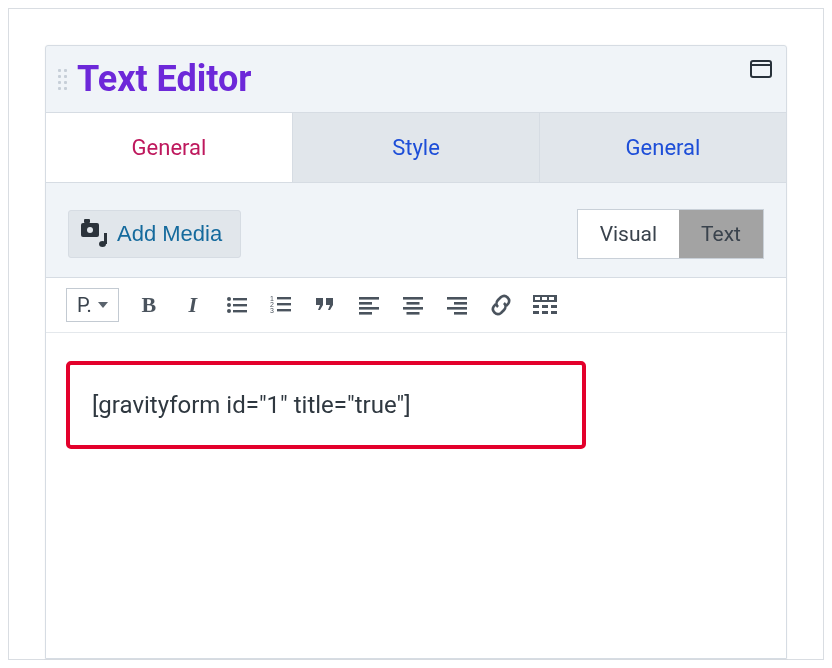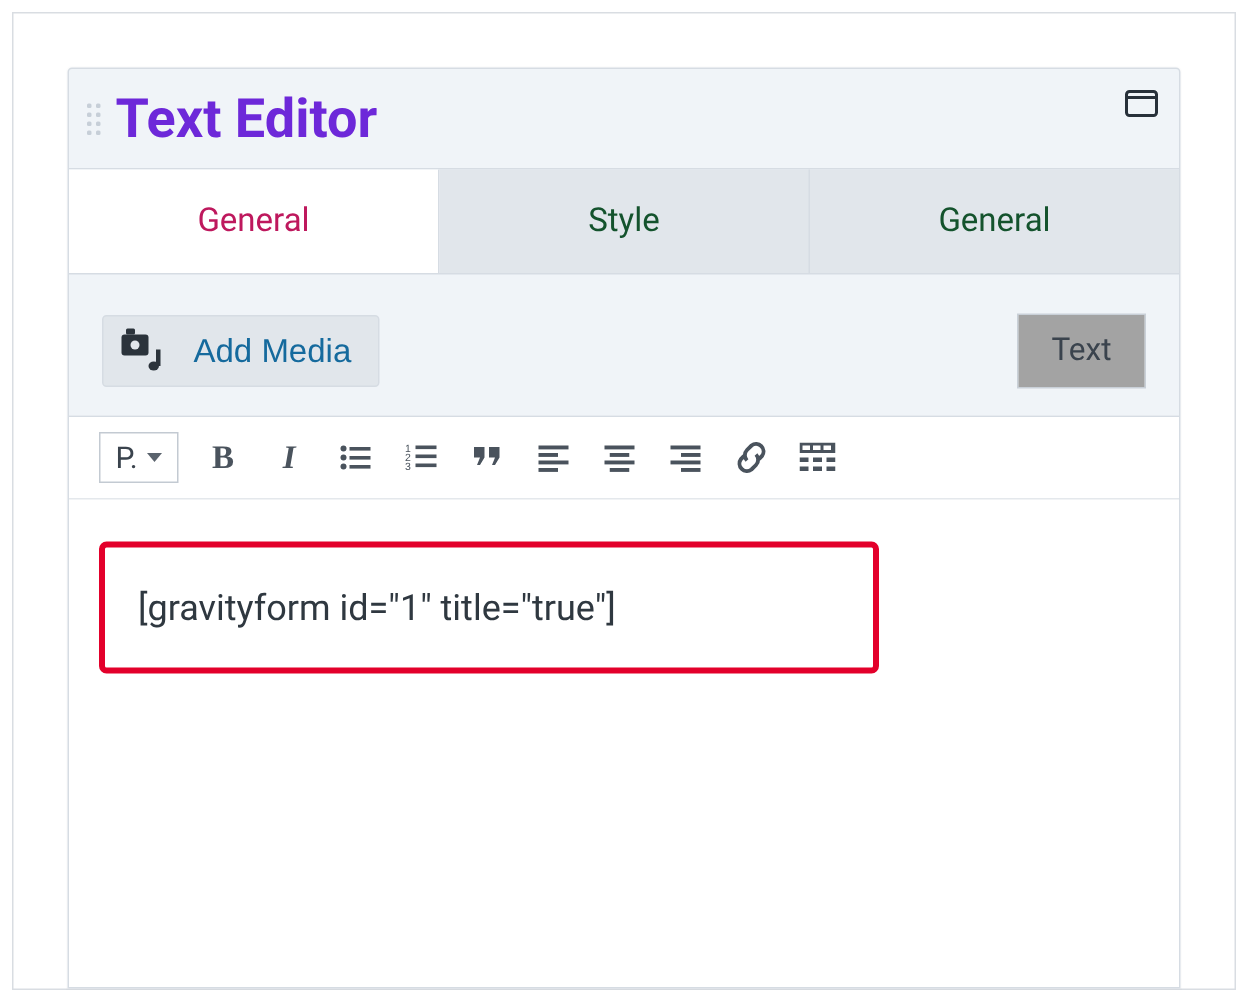--- a/index.html
+++ b/index.html
@@ -69,40 +69,40 @@
     .tabs {
       display: flex;
       border-top: 1px solid #d6dce3;
       border-bottom: 1px solid #d6dce3;
     }
     .tab {
       flex: 1;
       text-align: center;
       padding: 22px 0;
       font-size: 22px;
-      color: #14532d;
+      color: #1d4ed8;
       background: #e1e6eb;
       cursor: pointer;
       border-right: 1px solid #d6dce3;
     }
     .tab:last-child { border-right: none; }
     .tab.active {
       background: #fff;
       color: #be185d;
     }
     .tool-row {
       display: flex;
       align-items: center;
       justify-content: space-between;
       padding: 26px 22px 18px 22px;
     }
     .add-media {
       display: inline-flex;
       align-items: center;
-      gap: 22px;
+      gap: 10px;
       background: #e1e6eb;
       border: 1px solid #d6dce3;
       padding: 10px 18px 10px 12px;
       font-size: 22px;
       color: #156a9d;
       border-radius: 3px;
       cursor: pointer;
     }
     .media-icon {
       width: 26px; height: 22px; position: relative;
@@ -233,20 +233,21 @@
 
     <div class="tool-row">
       <button class="add-media">
         <span class="media-icon">
           <span class="cam"></span>
             <span class="note"></span>
         </span>
         <span>Add Media</span>
       </button>
       <div class="vt-tabs">
+        <div class="vt-tab active">Visual</div>
         <div class="vt-tab">Text</div>
       </div>
     </div>
 
     <div class="editor-area">
       <div class="formatbar">
         <div class="para-select">
           <span>P.</span>
           <span class="caret"></span>
         </div>

